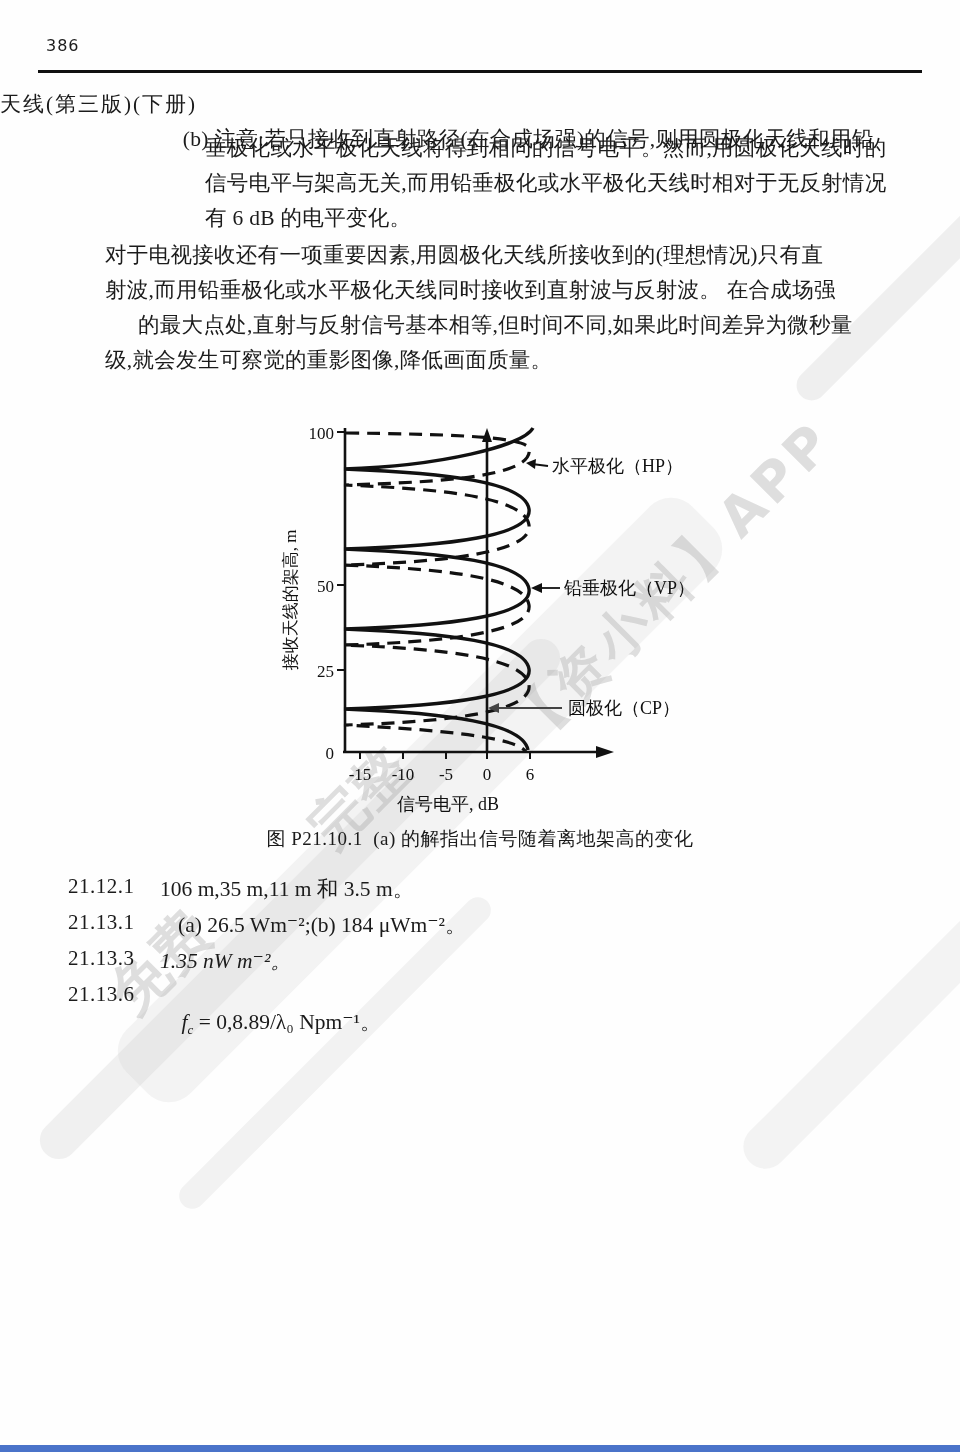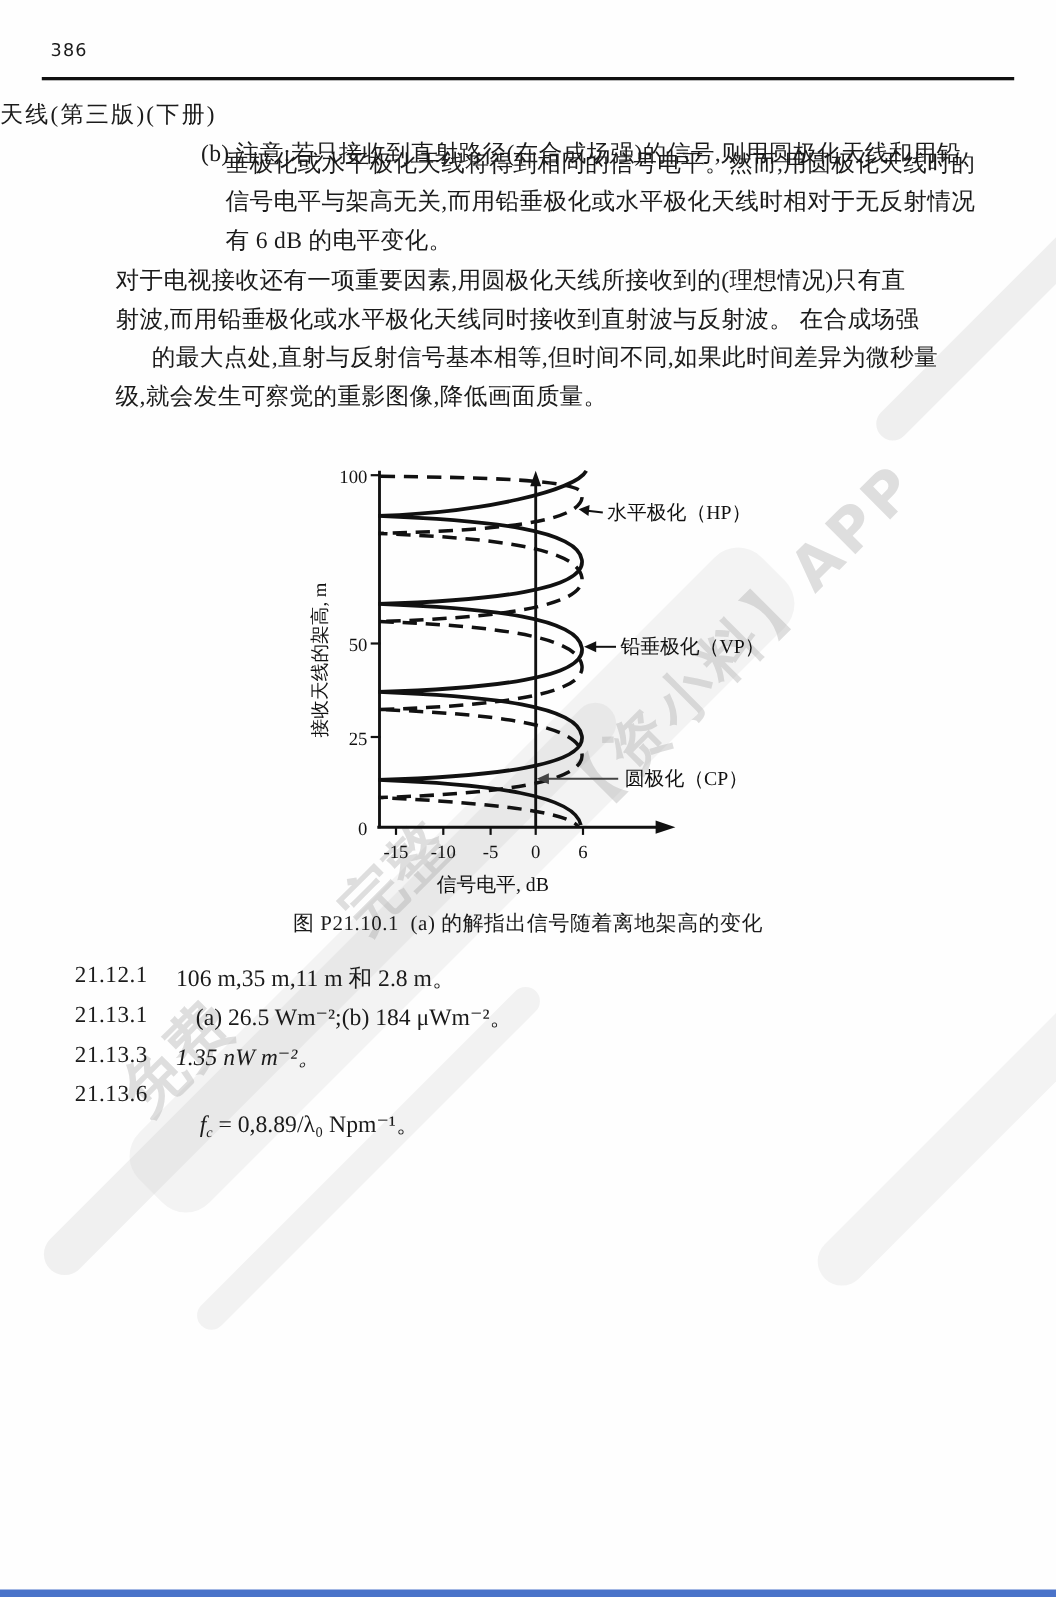--- a/index.html
+++ b/index.html
@@ -133,21 +133,21 @@
     <text x="284" y="174" font-size="18">铅垂极化（VP）</text>
 
     <line x1="214" y1="288" x2="282" y2="288" stroke="#444" stroke-width="1.8"></line>
     <polygon points="208,288 219,283 219,293" fill="#444"></polygon>
     <text x="288" y="294" font-size="18">圆极化（CP）</text>
   </svg>
 
   <div class="caption">图 P21.10.1  (a) 的解指出信号随着离地架高的变化</div>
 
   <div class="ans-num" style="top:874px;">21.12.1</div>
-  <div class="ans-text" style="top:874px;">106 m,35 m,11 m 和 2.8 m。</div>
+  <div class="ans-text" style="top:874px;">106 m,35 m,11 m 和 3.5 m。</div>
 
   <div class="ans-num" style="top:910px;">21.13.1</div>
   <div class="ans-text" style="top:910px;margin-left:18px;">(a) 26.5 Wm⁻²;(b) 184 μWm⁻²。</div>
 
   <div class="ans-num" style="top:946px;">21.13.3</div>
   <div class="ans-text" style="top:946px;font-style:italic;">1.35 nW m⁻²。</div>
 
   <div class="ans-num" style="top:982px;">21.13.6</div>
   <div class="ans-text" style="top:982px;">
     <span class="ans-var">f</span><span class="ans-sub">c</span><span> = 0,8.89/λ₀ Npm⁻¹。</span>

